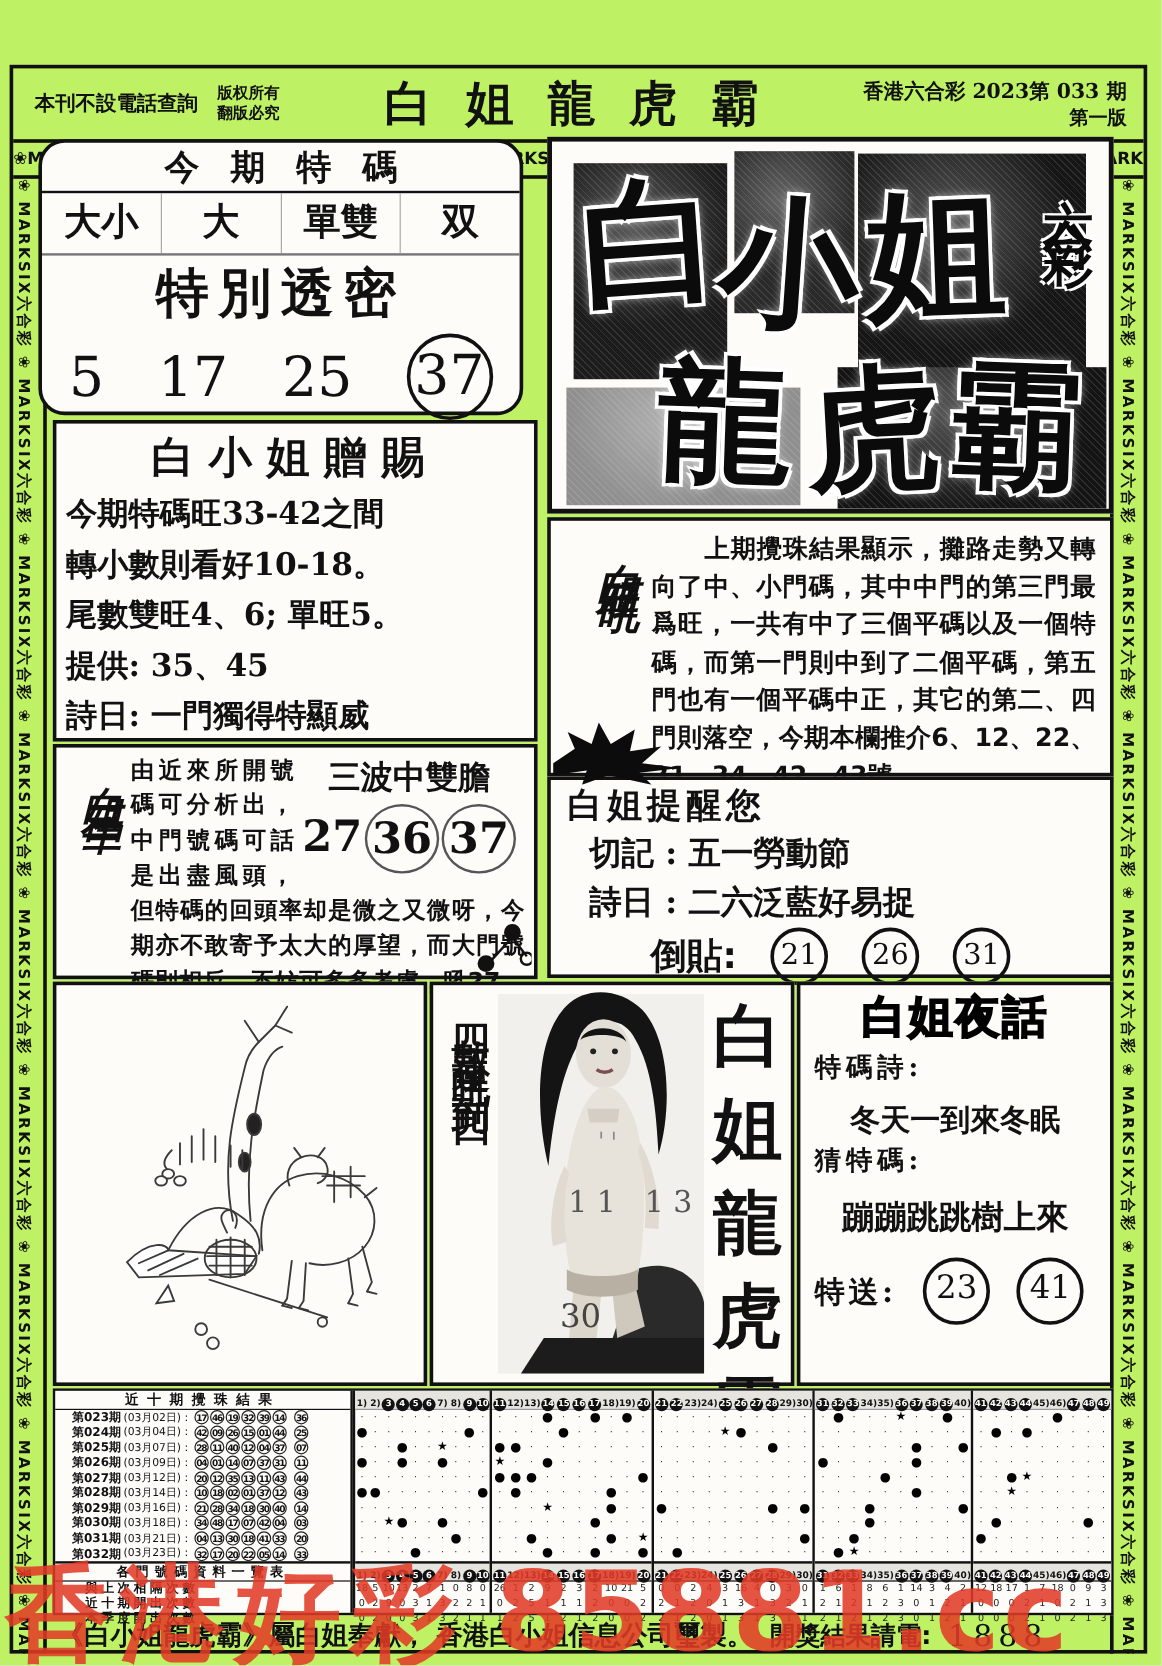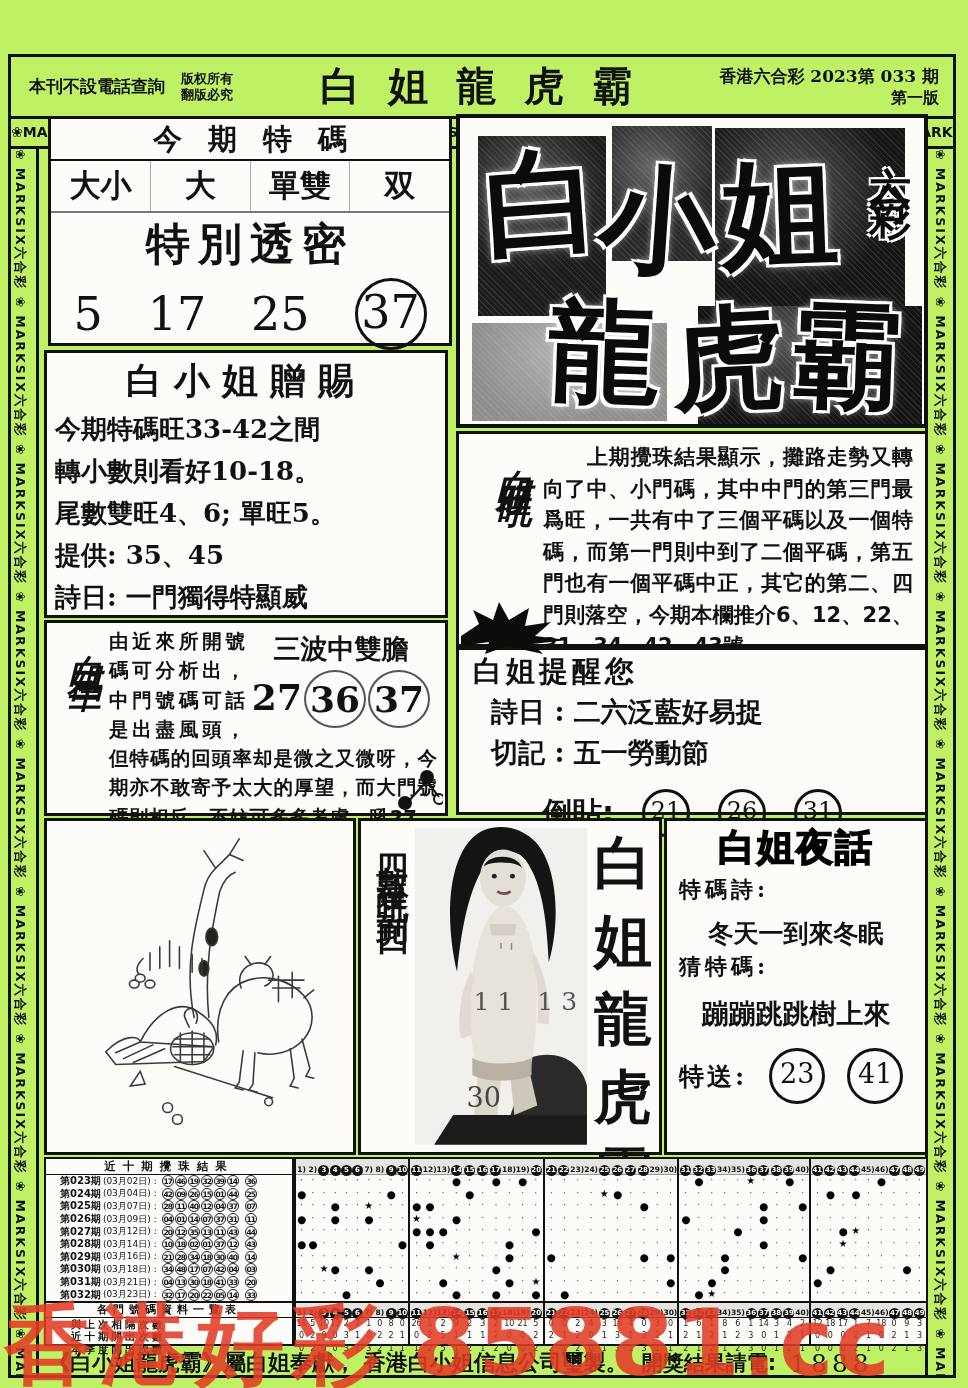--- a/index.html
+++ b/index.html
@@ -25,21 +25,21 @@
   .bn-item .fl{font-weight:400;}
   .strip{position:absolute;top:149px;bottom:10px;width:31px;overflow:hidden;
          writing-mode:vertical-rl;text-orientation:sideways;font-size:12.5px;font-weight:900;
          letter-spacing:2px;line-height:31px;box-sizing:border-box;white-space:nowrap;}
   .strip.left{left:8px;border-right:3px solid #111;}
   .strip.right{left:925px;border-left:3px solid #111;}
 
   .box{position:absolute;border:3px solid #111;box-sizing:border-box;background:#fdfcf9;}
 
   
-  #special{left:48px;top:116px;width:404px;height:230px;}
+  #special{left:32px;top:116px;width:404px;height:230px;border-radius:22px;}
   .sp-title{height:40px;line-height:40px;border-bottom:2px solid #111;text-align:center;
             font-size:29px;font-weight:900;letter-spacing:26px;padding-left:26px;}
   .sp-cats{height:50px;border-bottom:2px solid #777;display:flex;}
   .sp-cat{flex:1;text-align:center;font-size:31px;font-weight:900;line-height:48px;border-right:1px solid #aaa;}
   .sp-cat:last-child{border-right:none;}
   .sp-sub{text-align:center;font-size:44px;font-weight:800;letter-spacing:8px;margin-top:2px;
           font-family:"DejaVu Serif",serif;}
   .sp-nums{display:flex;justify-content:space-around;align-items:center;height:80px;
            font-size:46px;font-family:"DejaVu Serif",serif;}
   .sp-num.circ{border:3px solid #111;border-radius:50%;width:66px;height:66px;line-height:62px;text-align:center;}
@@ -84,21 +84,21 @@
             font-size:35px;font-weight:900;font-style:italic;letter-spacing:8px;padding:8px 0 0 6px;
             font-family:"DejaVu Serif",serif;}
   .wh-splash{position:absolute;left:-4px;bottom:-10px;z-index:5;}
   .wh-text{flex:1;padding:8px 12px 4px 6px;font-size:21px;font-weight:700;line-height:1.5;
            text-align:justify;text-indent:2.1em;}
 
   
   #reminder{left:456px;top:647px;width:472px;height:168px;padding:2px 14px;box-sizing:border-box;}
   .rm-title{font-size:29px;font-weight:900;letter-spacing:4px;font-family:"DejaVu Serif",serif;}
   .rm-line{font-size:27px;font-weight:700;line-height:1.5;font-family:"DejaVu Serif",serif;padding-left:18px;}
-  .rm-daotie{display:flex;align-items:center;gap:28px;justify-content:center;margin-top:16px;}
+  .rm-daotie{display:flex;align-items:center;gap:28px;justify-content:center;margin-top:0;}
   .rm-dlabel{font-size:30px;font-weight:900;}
   .rm-circ{width:42px;height:42px;border:3px solid #111;border-radius:50%;text-align:center;line-height:39px;
            font-size:24px;font-family:"DejaVu Serif",serif;}
 
   
   #middle{left:358px;top:818px;width:304px;height:337px;display:flex;}
   .mid-vert{width:50px;writing-mode:vertical-rl;text-orientation:upright;font-size:32px;font-weight:900;
             letter-spacing:12px;padding:8px 0 0 4px;}
   .mid-photo{flex:1;position:relative;overflow:hidden;}
   .mid-photo svg{width:100%;height:100%;}
@@ -292,22 +292,22 @@
     <div class="wh-label">白姐旺吼</div>
     <svg class="wh-splash" width="120" height="70" viewBox="0 0 120 70">
       <path d="M6 52 L24 40 L18 26 L38 36 L44 18 L54 36 L74 24 L70 42 L96 38 L80 52 L112 56 L78 60 L88 70 L52 62 L30 70 L34 58 L6 62 Z" fill="#0c0c0c"></path>
     </svg>
     <div class="wh-text">上期攪珠結果顯示，攤路走勢又轉向了中、小門碼，其中中門的第三門最爲旺，一共有中了三個平碼以及一個特碼，而第一門則中到了二個平碼，第五門也有一個平碼中正，其它的第二、四門則落空，今期本欄推介6、12、22、31、34、42、43號。</div>
   </div>
 
   <div class="box" id="reminder">
     <div class="rm-title">白姐提醒您</div>
     <div id="rm-lines">
+        <div class="rm-line">切記 : 五一勞動節</div>
         <div class="rm-line">詩日 : 二六泛藍好易捉</div>
-        <div class="rm-line">切記 : 五一勞動節</div>
       </div>
     <div class="rm-daotie">
       <span class="rm-dlabel">倒貼:</span>
     <span class="rm-circ">21</span>
         <span class="rm-circ">26</span>
         <span class="rm-circ">31</span>
       </div>
   </div>
 
   <div class="box" id="middle">

